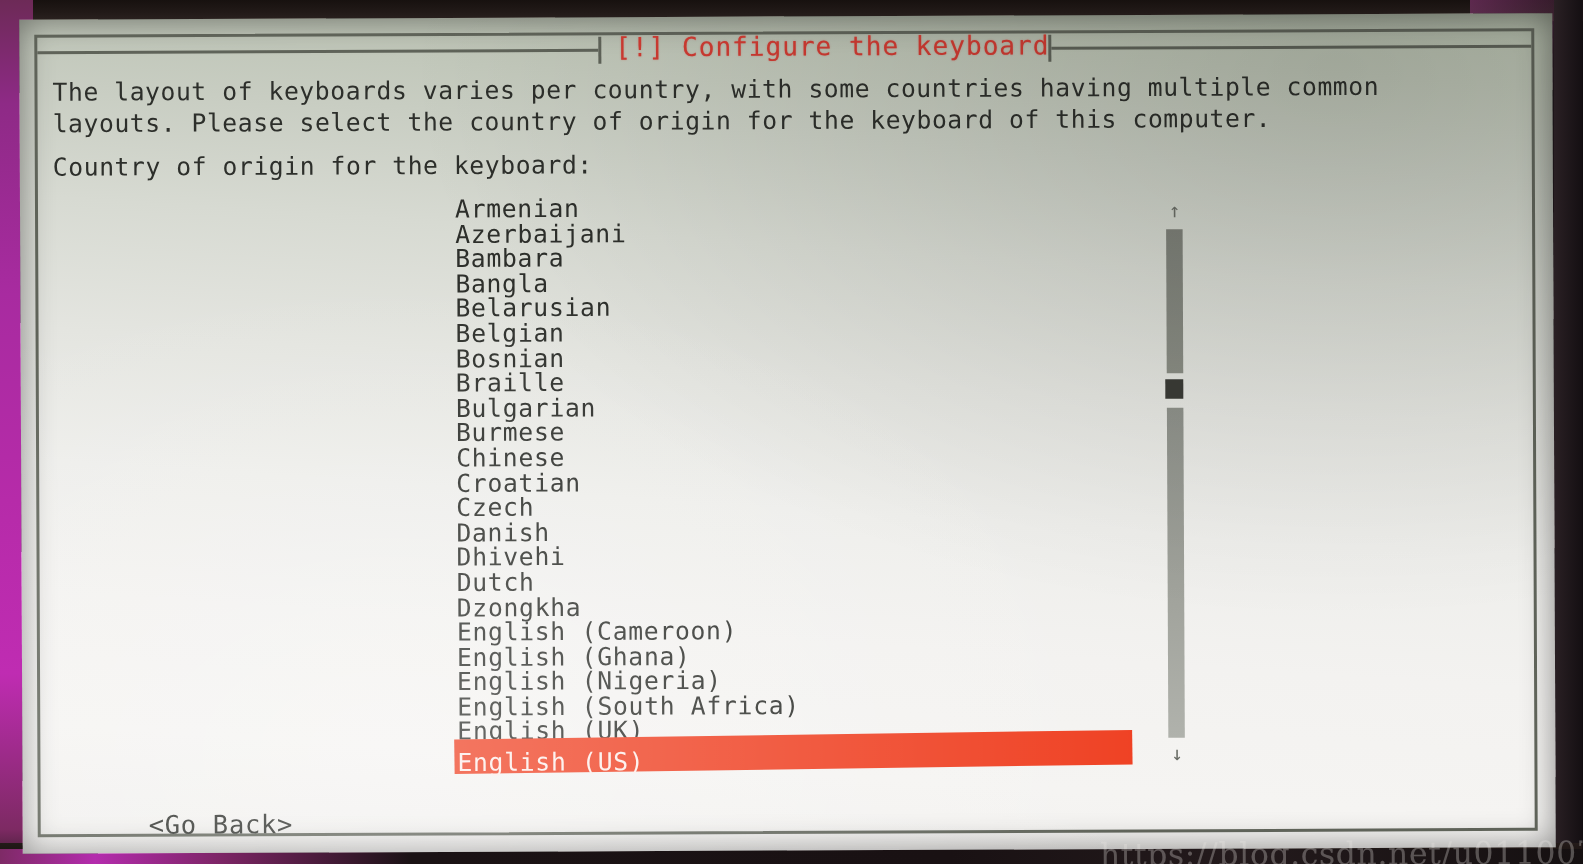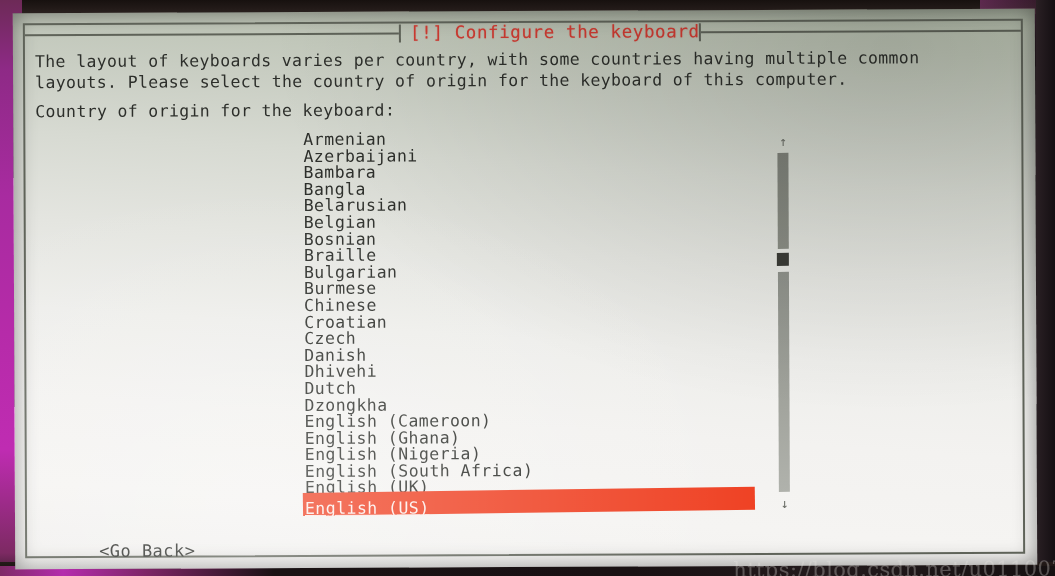--- a/index.html
+++ b/index.html
@@ -184,21 +184,20 @@
   }
   #highlight-text {
     position: absolute;
     left: 290px; top: 489px;
     color: #fdf2ef;
     font-size: 16.5px;
     line-height: 16.6px;
     letter-spacing: .45px;
     white-space: pre;
     z-index: 3;
-    text-decoration: underline;
   }
 
   
   #scrollbar {
     position: absolute;
     left: 752px; top: 120px;
     width: 34px; height: 385px;
   }
   .sb-arrow {
     position: absolute;

